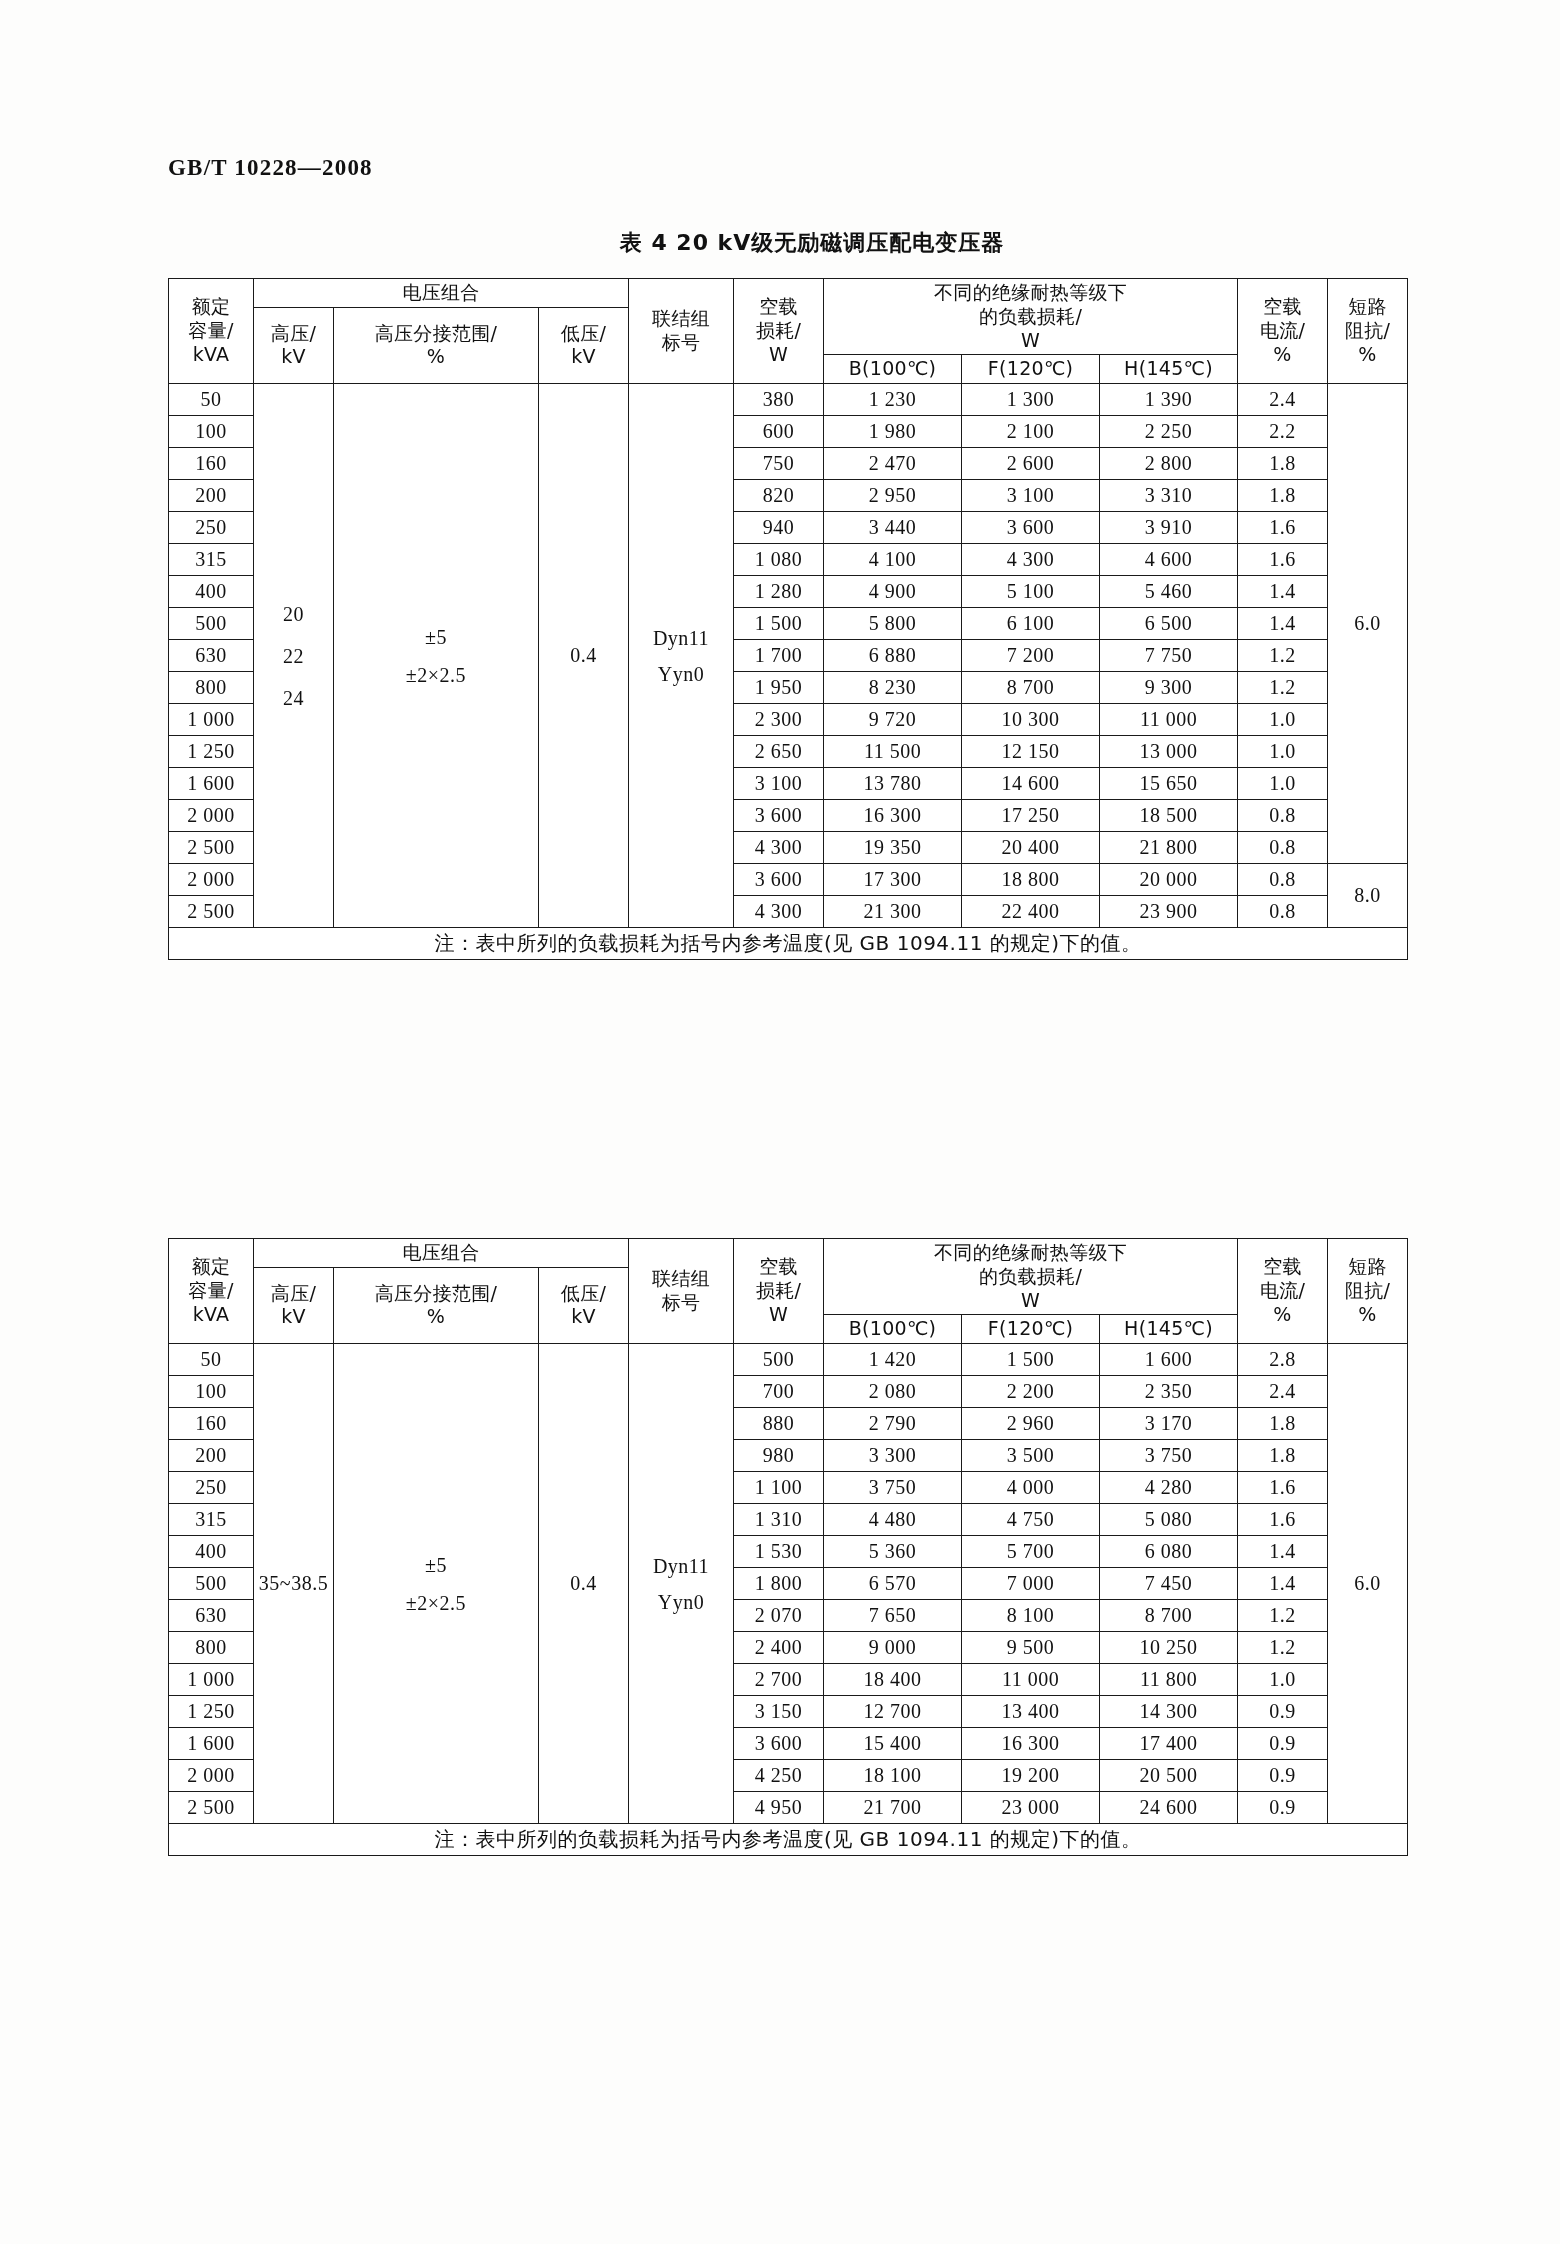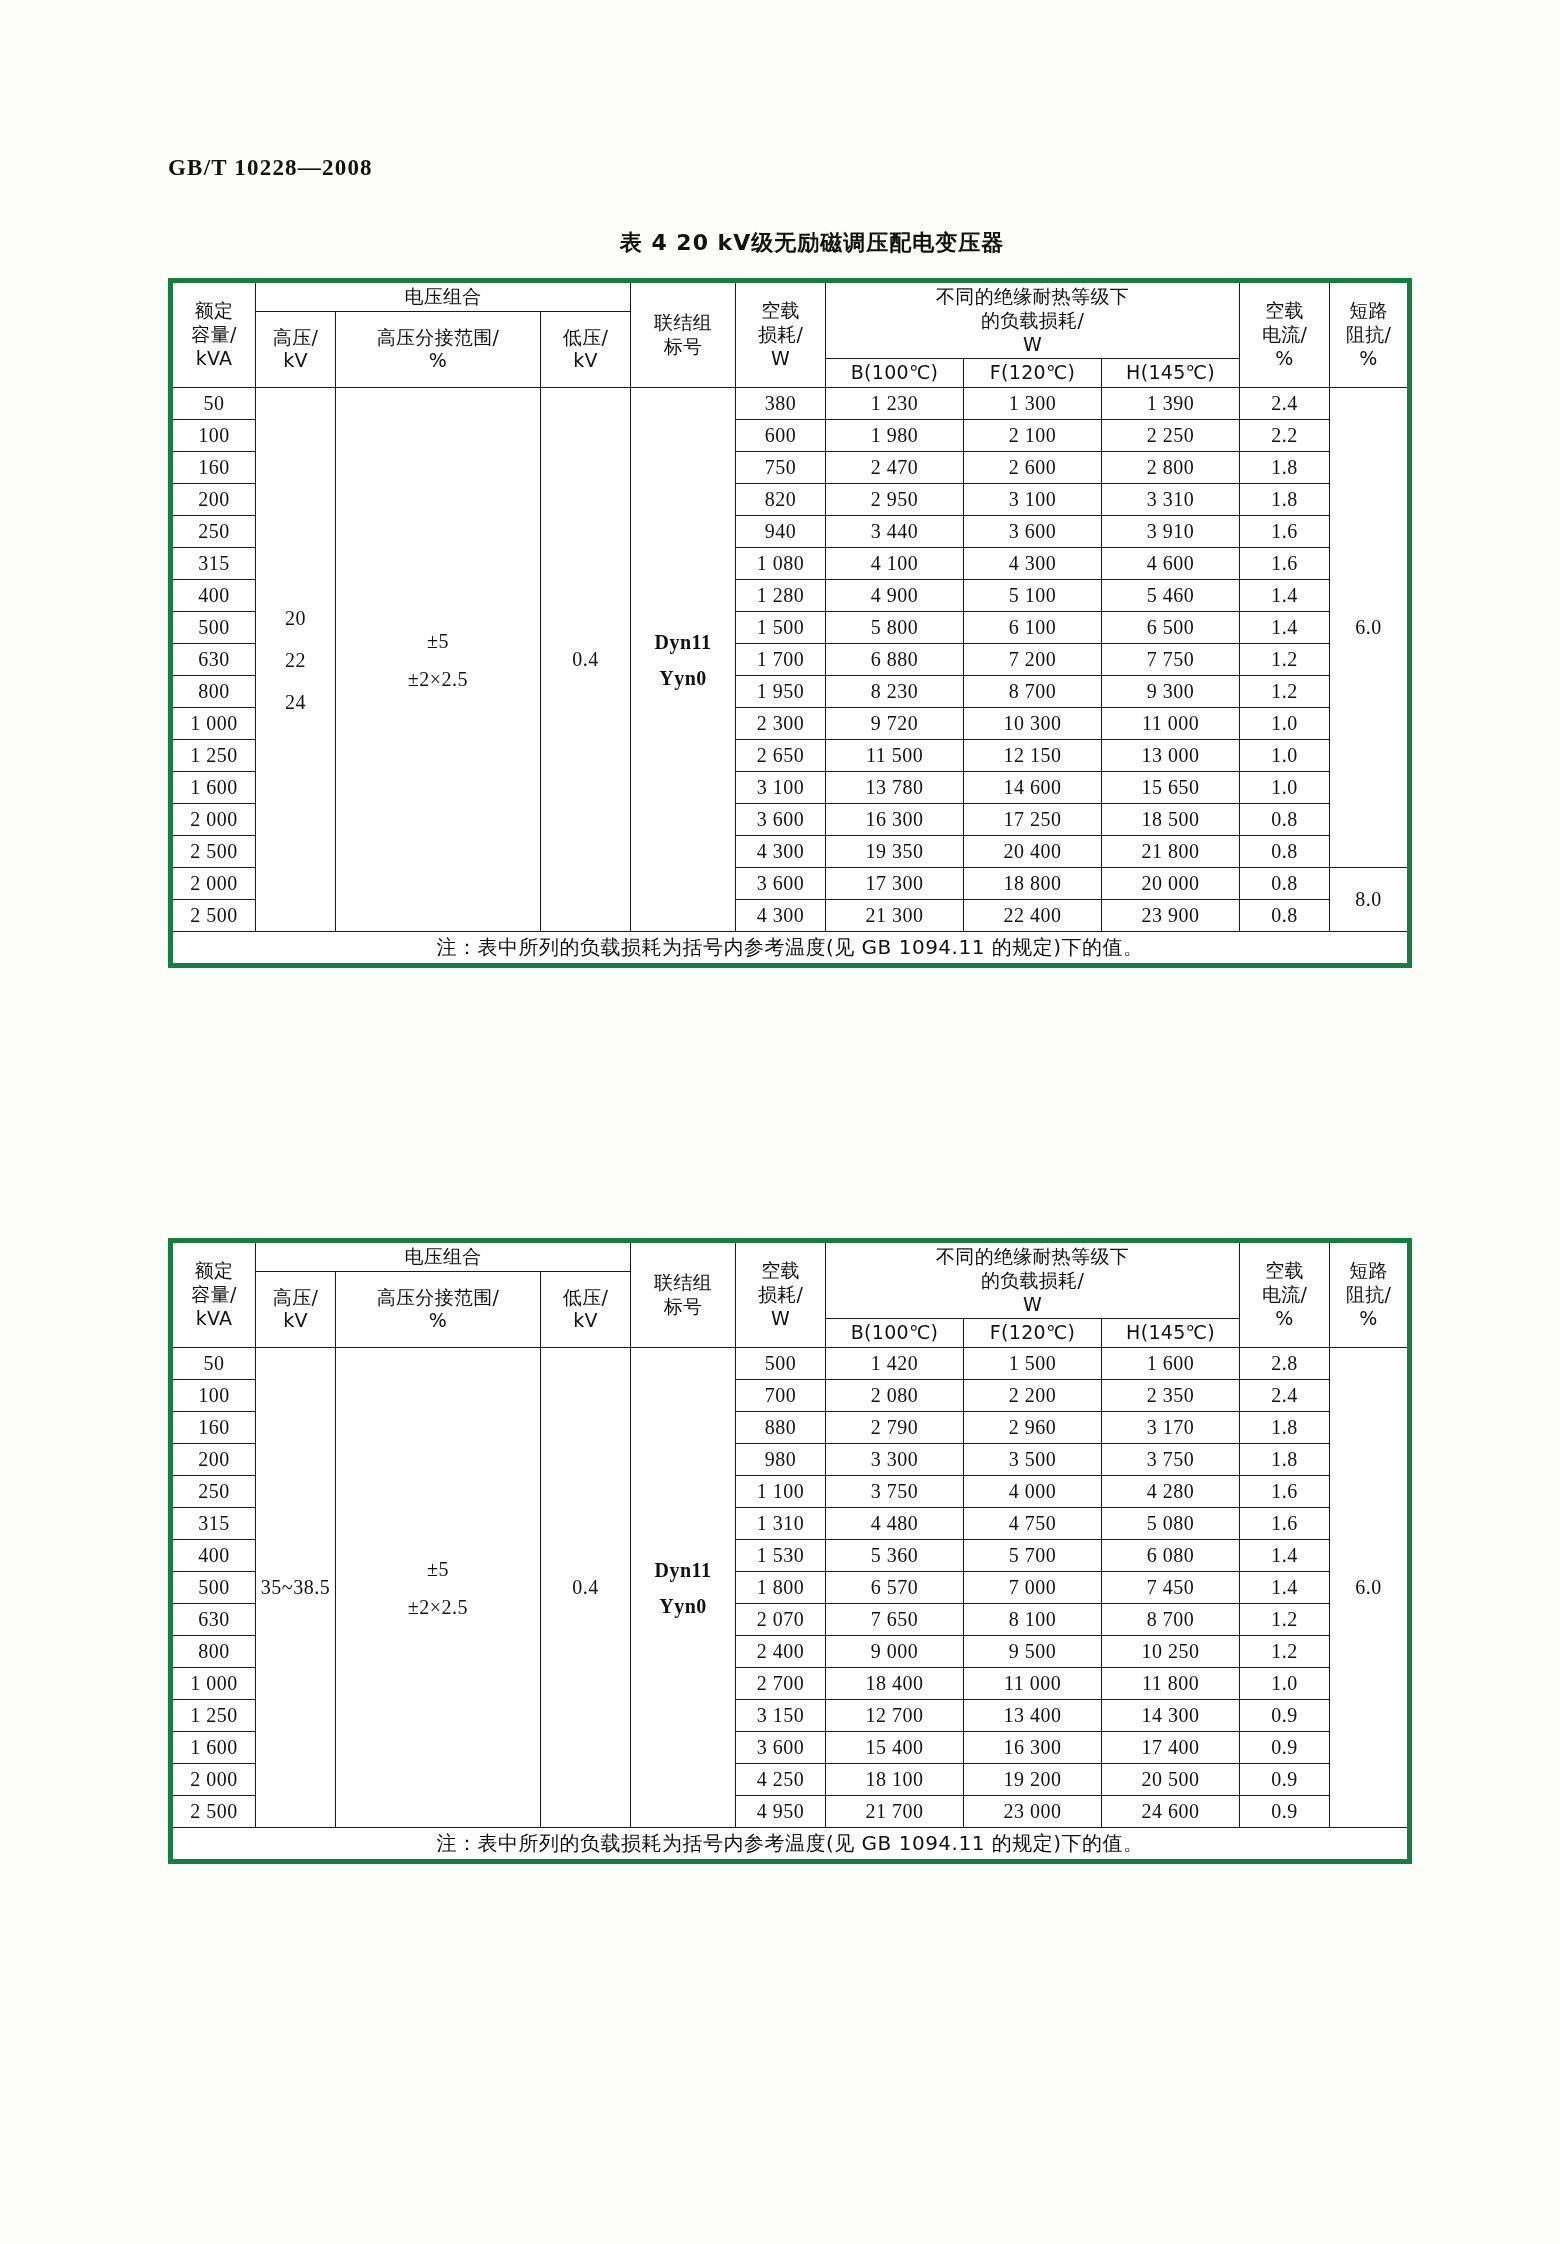--- a/index.html
+++ b/index.html
@@ -102,25 +102,25 @@
   }
   .note-row td {
     height: 44px;
     text-align: left;
     font-family: "DejaVu Sans", sans-serif;
     font-size: 20px;
     padding-left: 60px;
     letter-spacing: 0.3px;
   }
   .tap span { display:block; line-height: 1.9; }
-  .conn span { display:block; line-height: 1.8; font-family: "Liberation Serif", serif; font-weight: bold; }
+  .conn span { display:block; line-height: 1.8; font-family: "Liberation Serif", serif; }
   .hv span { display:block; line-height: 2.1; }
 
   
-  table.spec { border: 5px solid #15803d; }
+  table.spec { border: 1px solid #15803d; }
 
   .pagenum {
     position: absolute;
     left: 168px;
     top: 2075px;
     font-size: 20px;
     font-family: "Liberation Serif", serif;
   }
 </style>
 </head>

